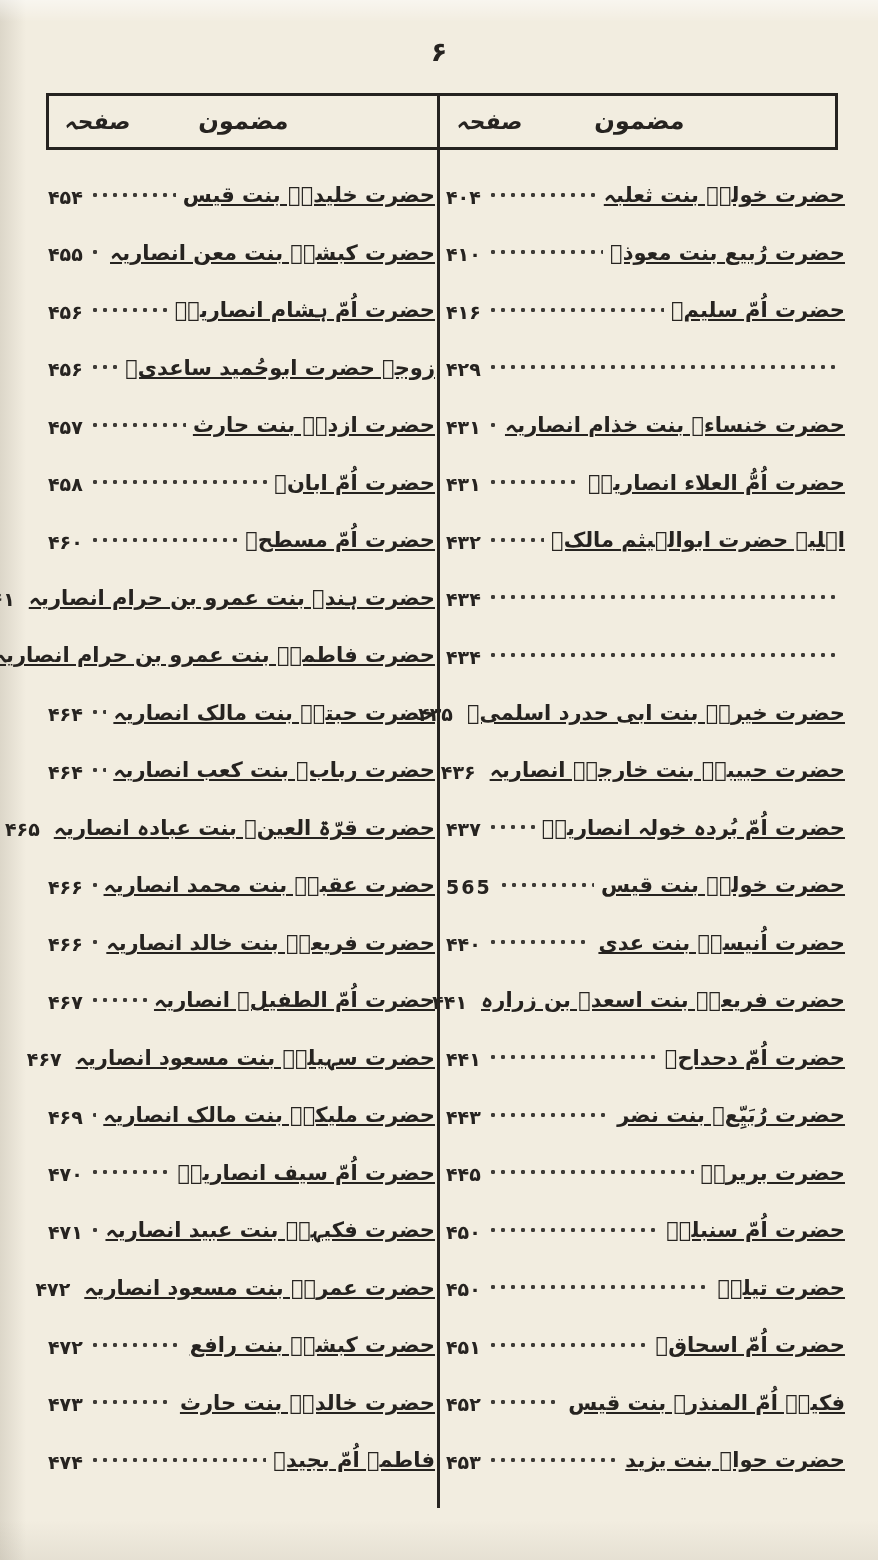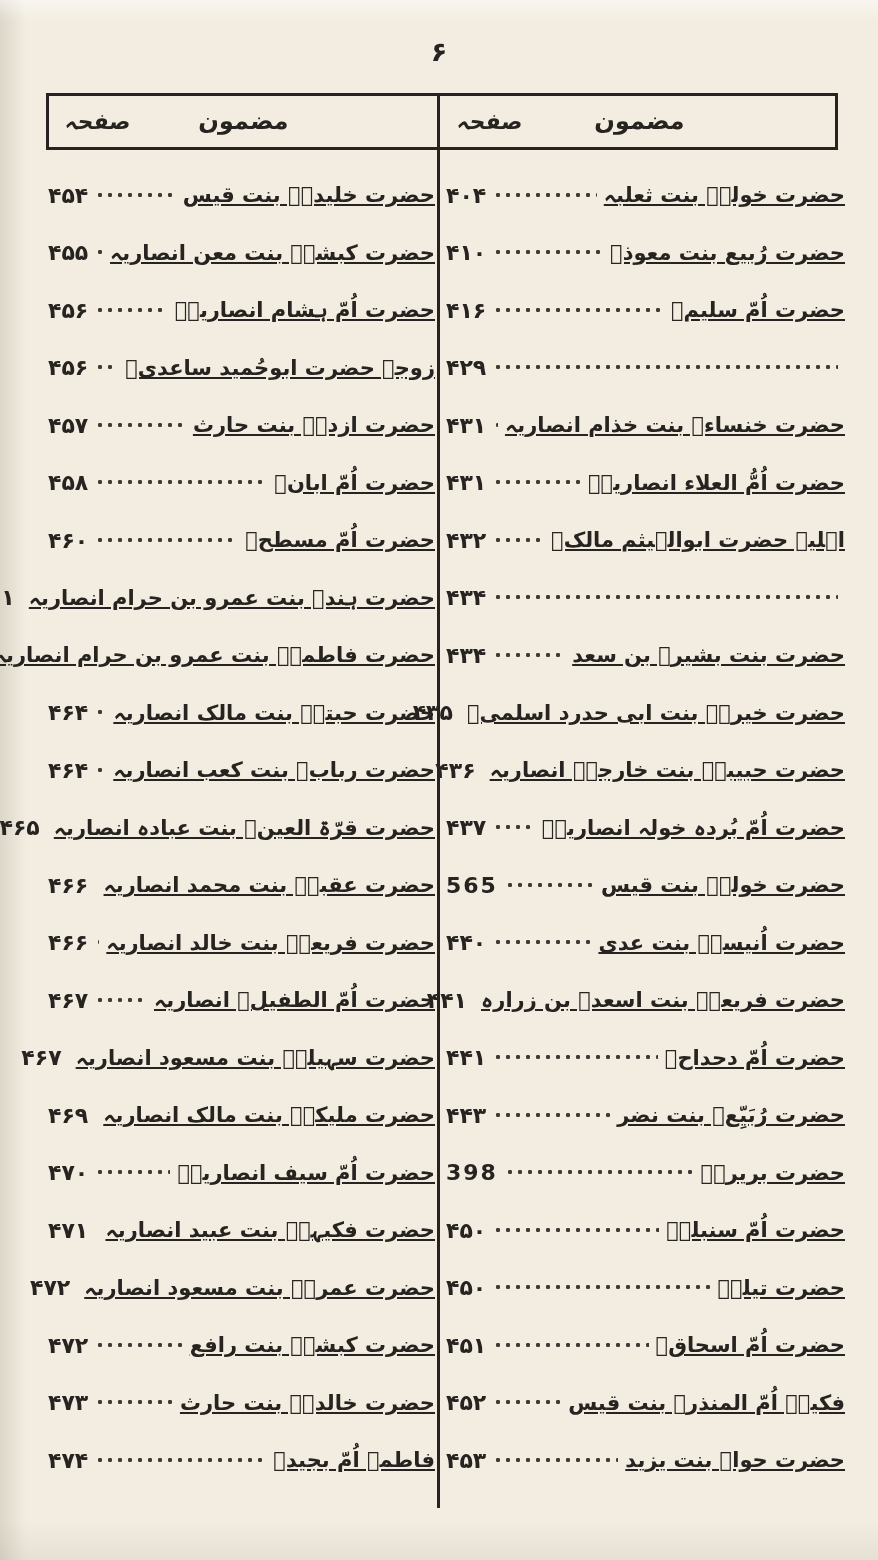--- a/index.html
+++ b/index.html
@@ -88,21 +88,21 @@
     height:12px;
     align-self:flex-end;
     margin:0 7px 7px 7px;
     background-image:radial-gradient(circle, rgba(38,35,32,.88) 1.9px, rgba(0,0,0,0) 2.5px);
     background-size:10px 12px;
     background-repeat:repeat-x;
     background-position:left bottom;
   }
   .pnum{
     flex:0 0 auto;
-    font-size:22px;
+    font-size:19px;
     font-weight:bold;
     letter-spacing:2px;
     padding-left:2px;
   }
 </style>
 </head>
 <body>
 
 <div class="paper">
 
@@ -158,21 +158,20 @@
       <div class="row">
         <span class="title">اہلیۂ حضرت ابوالہیثم مالکؓ</span>
         <span class="dots"></span>
         <span class="pnum">۴۳۲</span>
       </div>
       <div class="row">
         <span class="dots"></span>
         <span class="pnum">۴۳۴</span>
       </div>
       <div class="row">
-        <span class="title">حضرت بنت بشیرؓ بن سعد</span>
         <span class="dots"></span>
         <span class="pnum">۴۳۴</span>
       </div>
       <div class="row">
         <span class="title">حضرت خیرہؓ بنت ابی حدرد اسلمیؓ</span>
         <span class="dots"></span>
         <span class="pnum">۴۳۵</span>
       </div>
       <div class="row">
         <span class="title">حضرت حبیبہؓ بنت خارجہؓ انصاریہ</span>
@@ -205,21 +204,21 @@
         <span class="pnum">۴۴۱</span>
       </div>
       <div class="row">
         <span class="title">حضرت رُبَیِّعؓ بنت نضر</span>
         <span class="dots"></span>
         <span class="pnum">۴۴۳</span>
       </div>
       <div class="row">
         <span class="title">حضرت بریرہؓ</span>
         <span class="dots"></span>
-        <span class="pnum">398</span>
+        <span class="pnum">۴۴۵</span>
       </div>
       <div class="row">
         <span class="title">حضرت اُمّ سنبلہؓ</span>
         <span class="dots"></span>
         <span class="pnum">۴۵۰</span>
       </div>
       <div class="row">
         <span class="title">حضرت تیلہؓ</span>
         <span class="dots"></span>
         <span class="pnum">۴۵۰</span>

